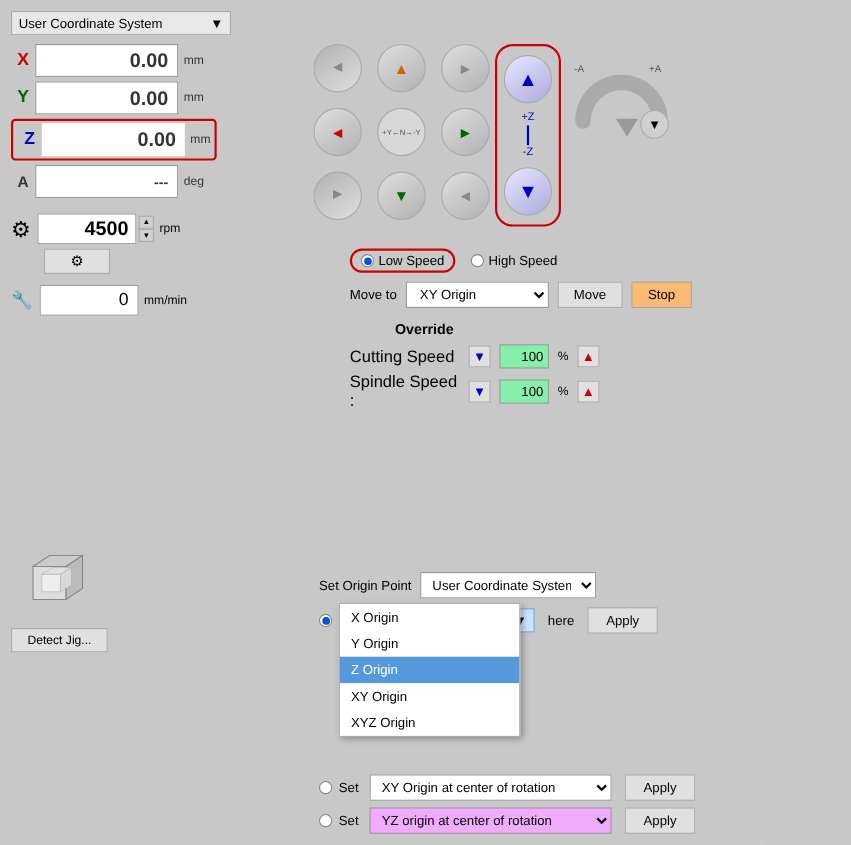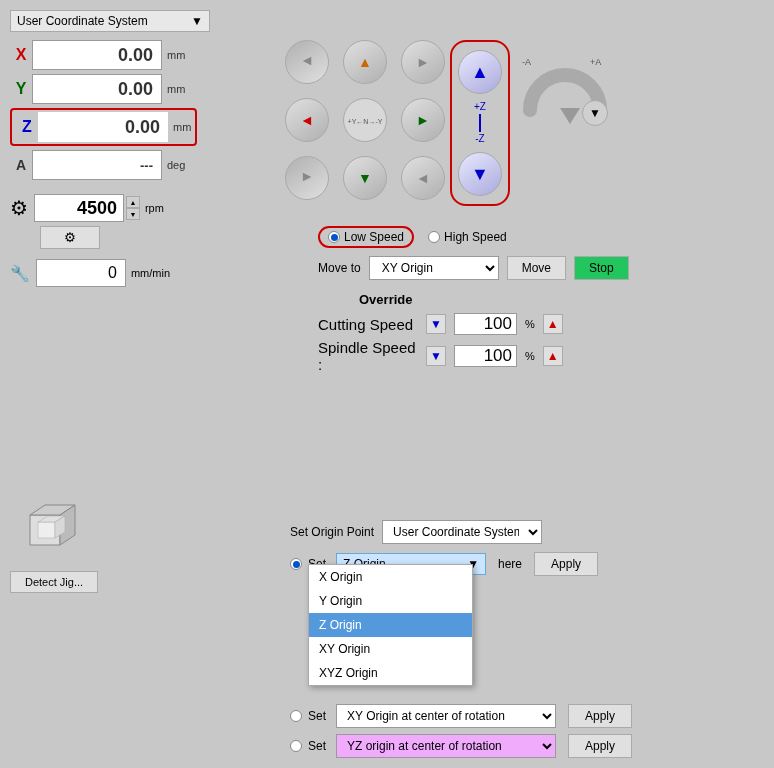--- a/index.html
+++ b/index.html
@@ -310,21 +310,21 @@
       width: 130px;
     }
     .move-btn {
       background: #e0e0e0;
       border: 1px solid #aaa;
       padding: 4px 14px;
       font-size: 12px;
       cursor: pointer;
     }
     .stop-btn {
-      background: #22c55e;
+      background: #fdba74;
       border: 1px solid #aaa;
       padding: 4px 14px;
       font-size: 12px;
       cursor: pointer;
     }
 
     
     .override-section {
       margin-top: 12px;
     }
@@ -349,29 +349,29 @@
       height: 20px;
       background: #e0e0e0;
       border: 1px solid #aaa;
       display: flex;
       align-items: center;
       justify-content: center;
       cursor: pointer;
       color: #0000cc;
     }
     .override-value-box {
-      background: #ffffff;
+      background: #86efac;
       border: 1px solid #999;
-      width: 63px;
+      width: 45px;
       height: 22px;
       display: flex;
       align-items: center;
       justify-content: flex-end;
       padding-right: 4px;
-      font-size: 17px;
+      font-size: 12px;
     }
     .override-pct {
       font-size: 11px;
     }
     .override-up-btn {
       width: 20px;
       height: 20px;
       background: #e0e0e0;
       border: 1px solid #aaa;
       display: flex;
@@ -666,21 +666,21 @@
         </div>
       </div>
       <span style="font-size:12px; margin-left:6px; margin-right:6px;">here</span>
       <button class="apply-btn">Apply</button>
     </div>
 
     <div style="margin-top:2px; margin-bottom:2px; display:flex; align-items:center; gap:6px; margin-left:50px;">
       <button class="detect-btn">Detect</button>
     </div>
 
-    <div style="position:absolute; left:18px; top:44px; width:165px; background:white; border:1px solid #aaa; z-index:100; box-shadow:2px 2px 6px rgba(0,0,0,0.3);">
+    <div style="position:absolute; left:18px; top:28px; width:165px; background:white; border:1px solid #aaa; z-index:100; box-shadow:2px 2px 6px rgba(0,0,0,0.3);">
       <div class="dropdown-item">X Origin</div>
       <div class="dropdown-item">Y Origin</div>
       <div class="dropdown-item selected" style="background:#5599dd; color:white;">Z Origin</div>
       <div class="dropdown-item">XY Origin</div>
       <div class="dropdown-item">XYZ Origin</div>
     </div>
 
     <div class="origin-row" style="margin-top: 100px;">
       <div class="radio-circle"></div>
       <span style="font-size:12px; margin-right:4px;">Set</span>

